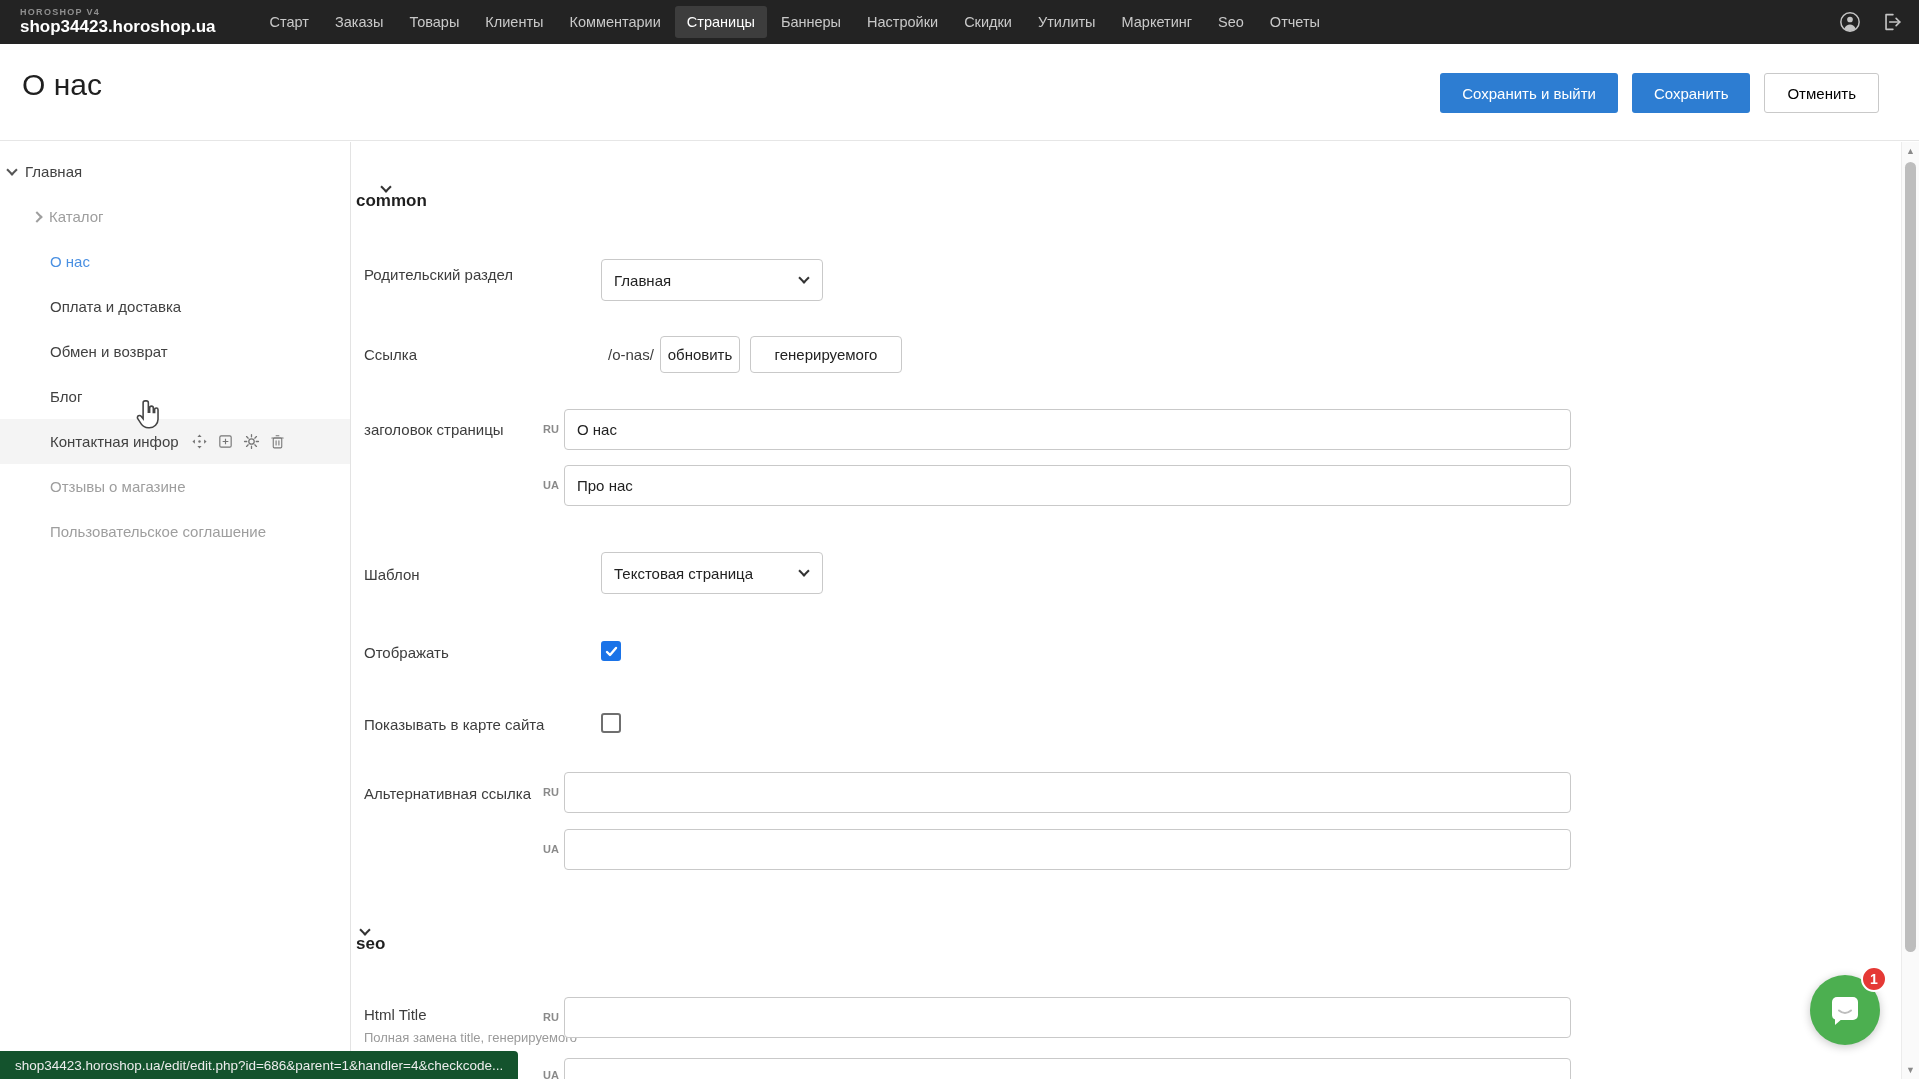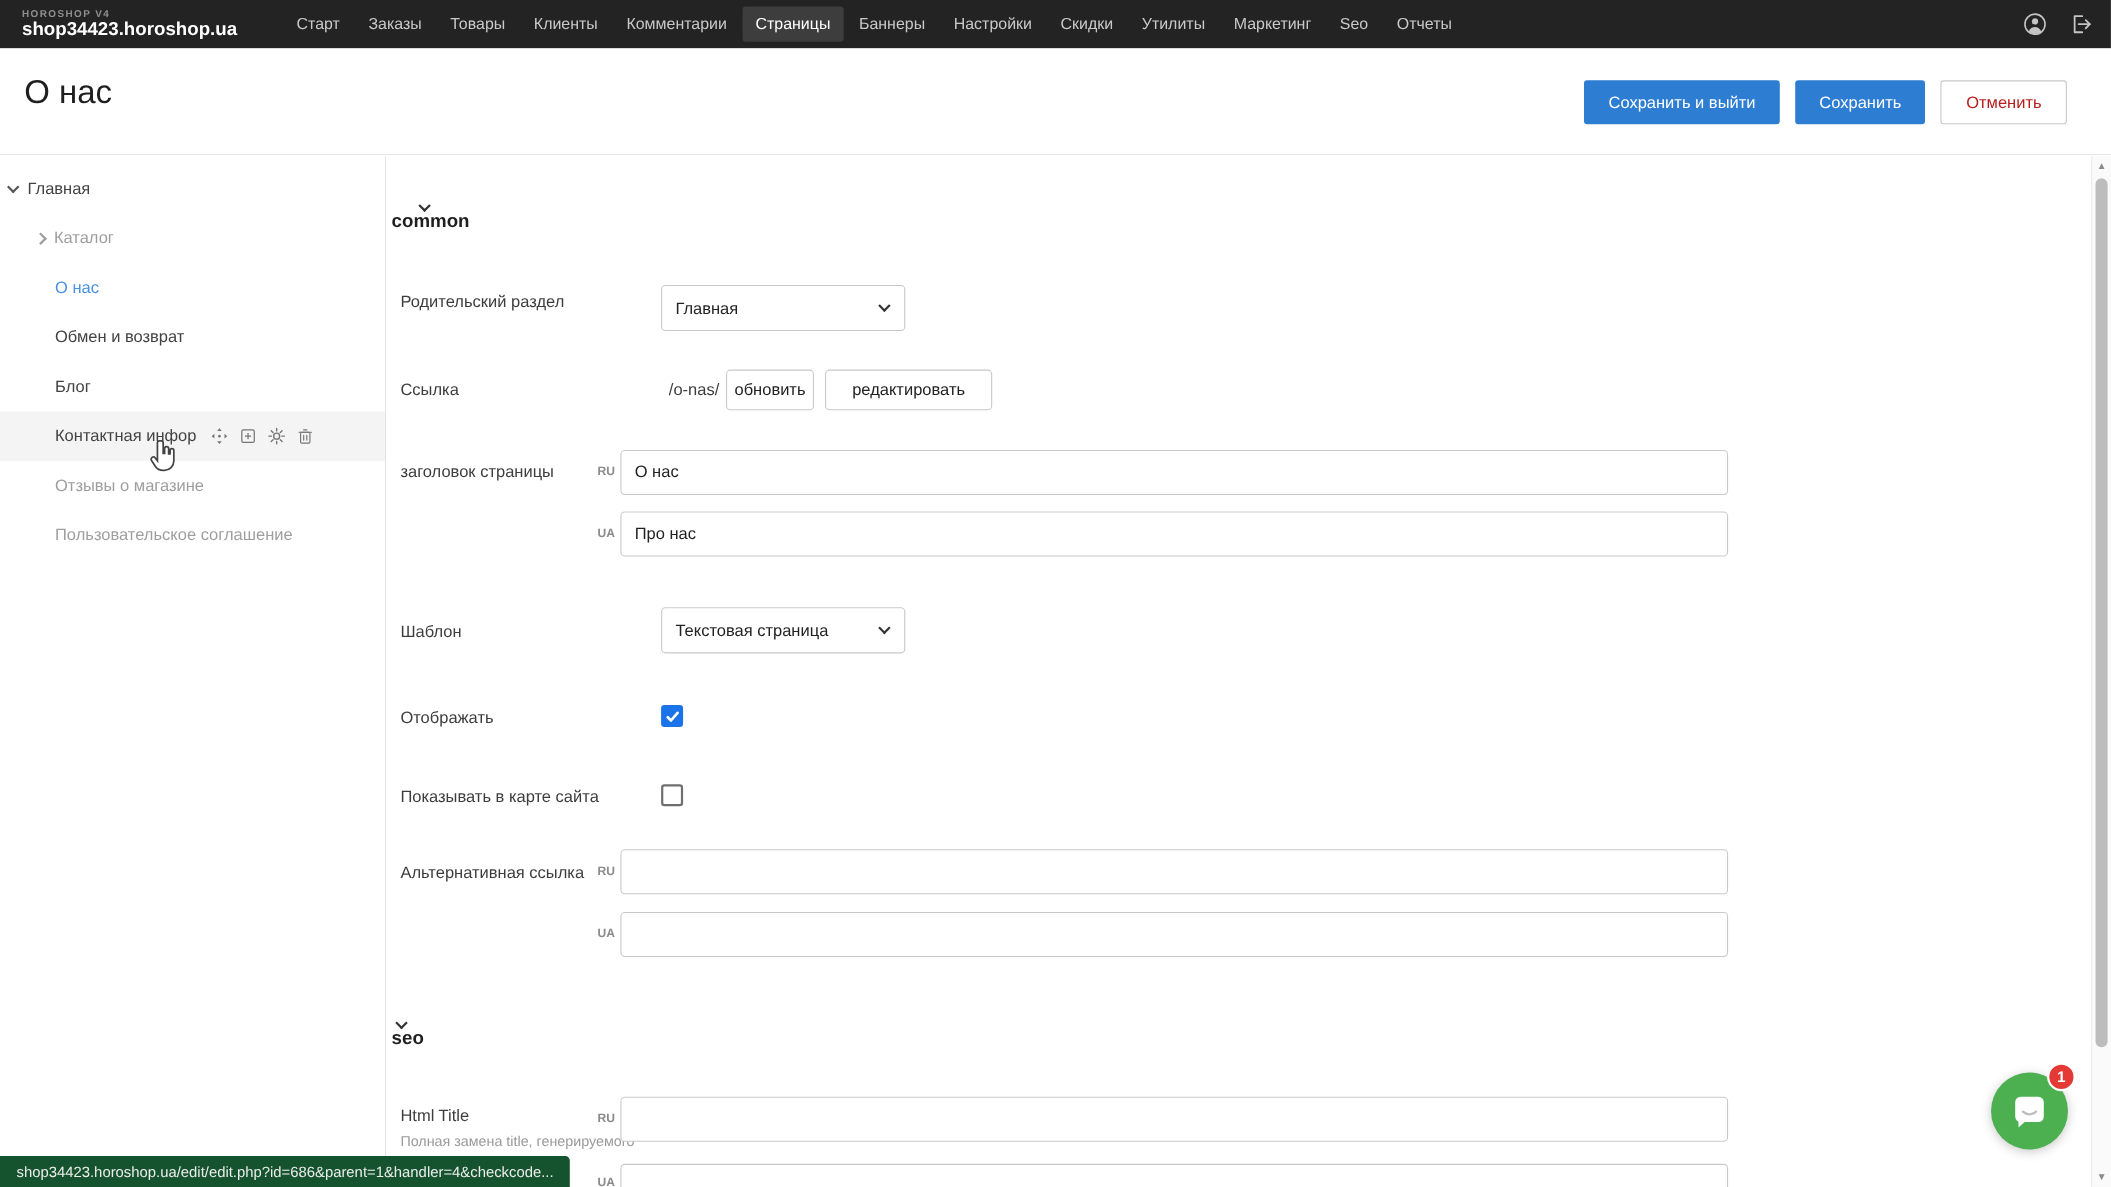--- a/index.html
+++ b/index.html
@@ -32,21 +32,21 @@
     position:absolute; top:44px; left:0; width:1919px; height:97px;
     background:#fff; border-bottom:1px solid #e6e6e6;
   }
   .page-title { position:absolute; left:22px; top:24px; margin:0; font-size:30px; font-weight:normal; color:#1f1f1f; }
   .header-buttons { position:absolute; right:40px; top:29px; display:flex; gap:14px; }
   .btn {
     height:40px; border-radius:3px; font-size:15px; display:flex; align-items:center;
     justify-content:center; padding:0 22px; cursor:pointer; border:none; white-space:nowrap;
   }
   .btn-primary { background:#2d7dd2; color:#fff; }
-  .btn-secondary { background:#fff; color:#b91c1c; border:1px solid #c9c9c9; }
+  .btn-secondary { background:#fff; color:#000000; border:1px solid #c9c9c9; }
 
   
   .sidebar { position:absolute; left:0; top:142px; width:350px; bottom:0; background:#fff; padding-top:7px; }
   .tree-item {
     height:45px; display:flex; align-items:center; font-size:15px; color:#424242;
     cursor:pointer; white-space:nowrap;
   }
   .tree-item.muted { color:#9e9e9e; }
   .tree-item.selected { color:#4a90e2; }
   .tree-item.hovered { background:#f4f4f4; }
@@ -181,20 +181,23 @@
   <div class="tree-item indent-root">
     <span class="chev down" style="color:#555"></span>
     <span>Главная</span>
   </div>
   <div class="tree-item muted indent-child-chev">
     <span class="chev right"></span>
     <span>Каталог</span>
   </div>
   <div class="tree-item selected indent-child">
     <span>О нас</span>
+  </div>
+  <div class="tree-item indent-child">
+    <span>Оплата и доставка</span>
   </div>
   <div class="tree-item indent-child">
     <span>Обмен и возврат</span>
   </div>
   <div class="tree-item indent-child">
     <span>Блог</span>
   </div>
   <div class="tree-item hovered indent-child">
     <span>Контактная инфор</span>
     <span class="row-icons">
@@ -239,21 +242,21 @@
 
   <span class="f-label" style="top:124px;">Родительский раздел</span>
   <div class="select-box" style="top:117px;">
     <span>Главная</span>
     <span class="chev down"></span>
   </div>
 
   <span class="f-label" style="top:204px;">Ссылка</span>
   <span class="link-path" style="top:204px;">/o-nas/</span>
   <button class="btn-small" style="left:309px; top:194px; width:80px;">обновить</button>
-  <button class="btn-small" style="left:399px; top:194px; width:152px;">редактировать</button>
+  <button class="btn-small" style="left:399px; top:194px; width:152px;">генерируемого</button>
 
   <span class="f-label" style="top:279px;">заголовок страницы</span>
   <span class="lang-badge" style="left:192px; top:281px;">RU</span>
   <input class="text-input" style="top: 267px;" value="О нас">
   <span class="lang-badge" style="left:192px; top:337px;">UA</span>
   <input class="text-input" style="top: 323px;" value="Про нас">
 
   <span class="f-label" style="top:424px;">Шаблон</span>
   <div class="select-box" style="top:410px;">
     <span>Текстовая страница</span>

